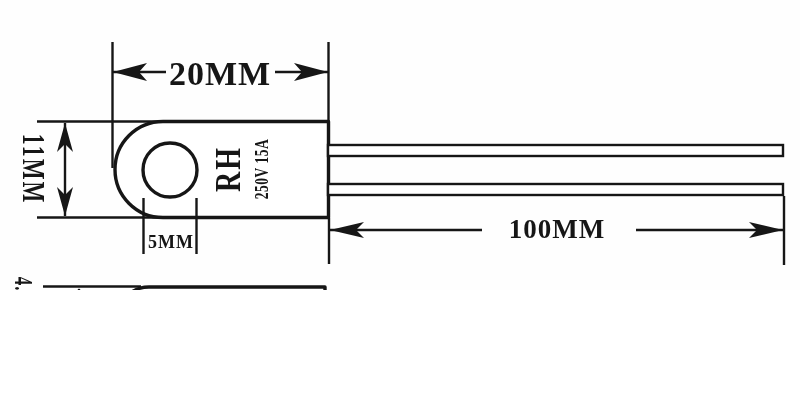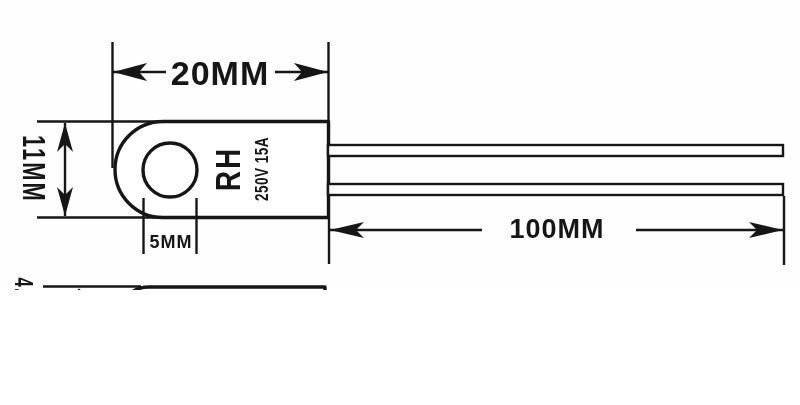--- a/index.html
+++ b/index.html
@@ -6,21 +6,21 @@
     margin: 0;
     padding: 0;
     background: #ffffff;
   }
   .stage {
     position: relative;
     width: 800px;
     height: 290px;
     background: #fefefe;
     overflow: hidden;
-    font-family: Liberation Sans, sans-serif;
+    font-family: Liberation Serif, serif;
   }
   svg { display: block; }
   .outline { fill: #ffffff; stroke: #161616; stroke-width: 3.4; stroke-linejoin: round; }
   .wire    { fill: #ffffff; stroke: #161616; stroke-width: 2.4; }
   .dim     { stroke: #161616; stroke-width: 2.4; fill: none; }
   .arrow   { fill: #161616; stroke: none; }
   .lbl     { fill: #161616; font-weight: 700; }
 </style>
 </head>
 <body>

